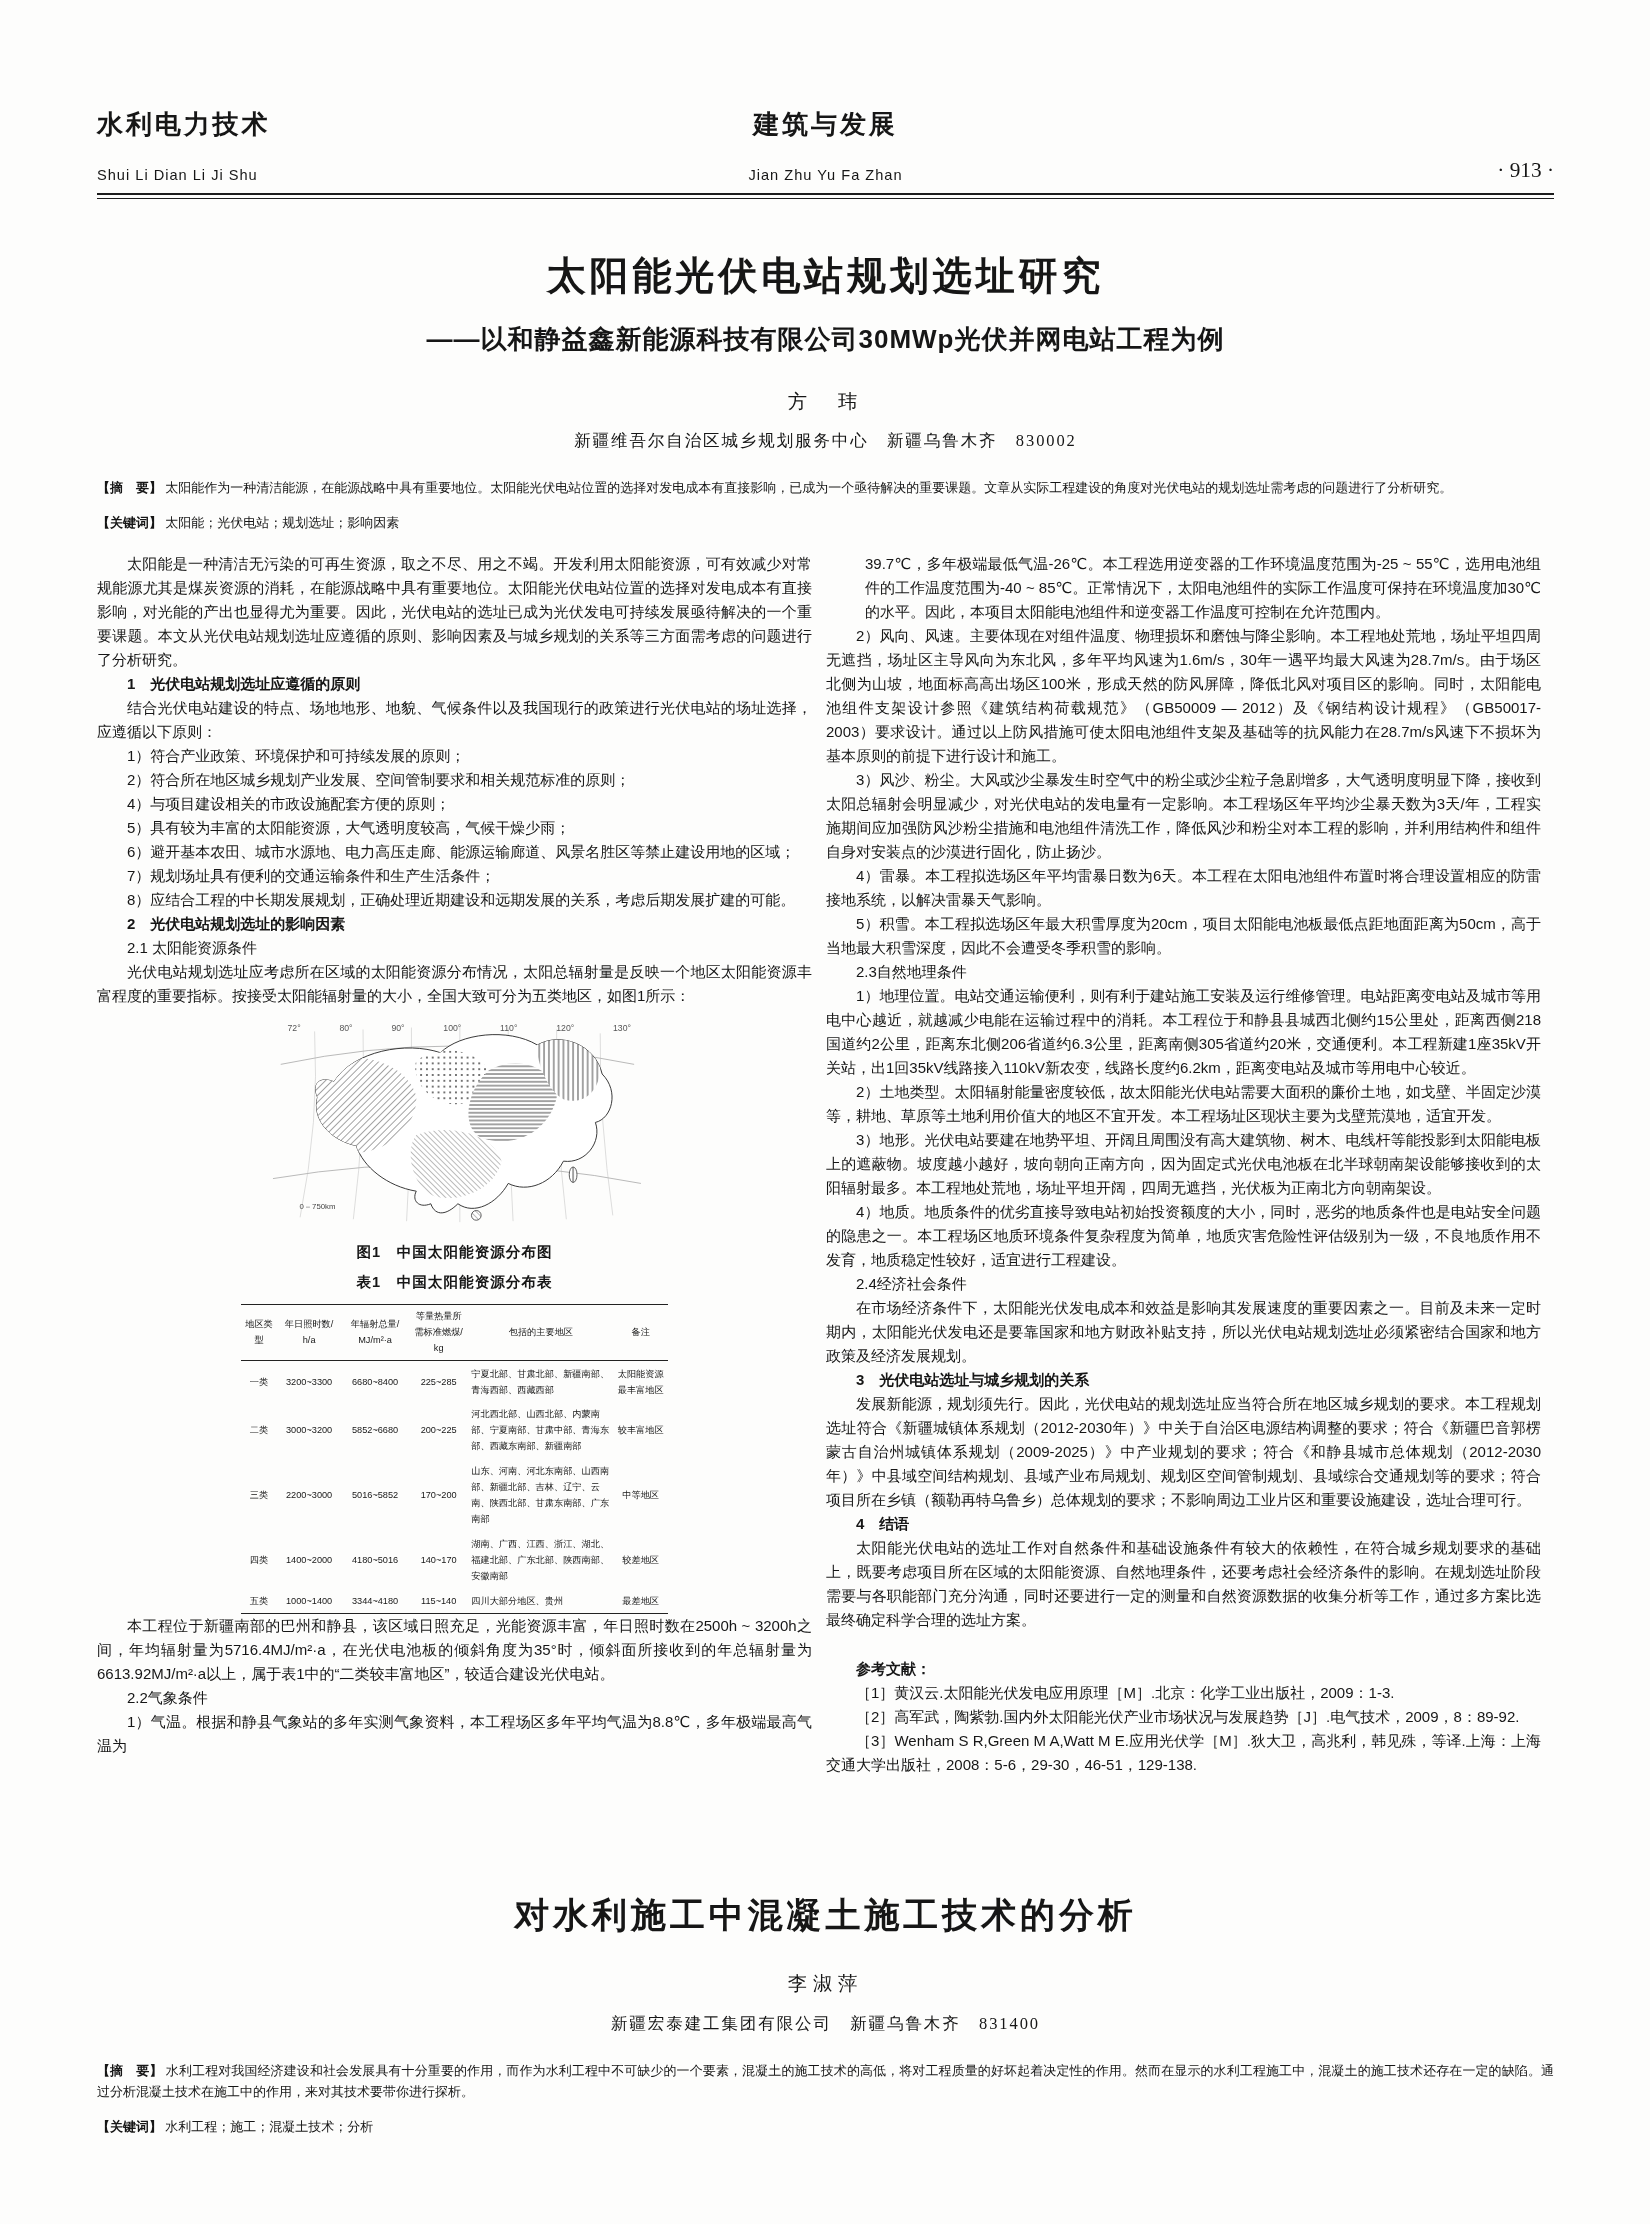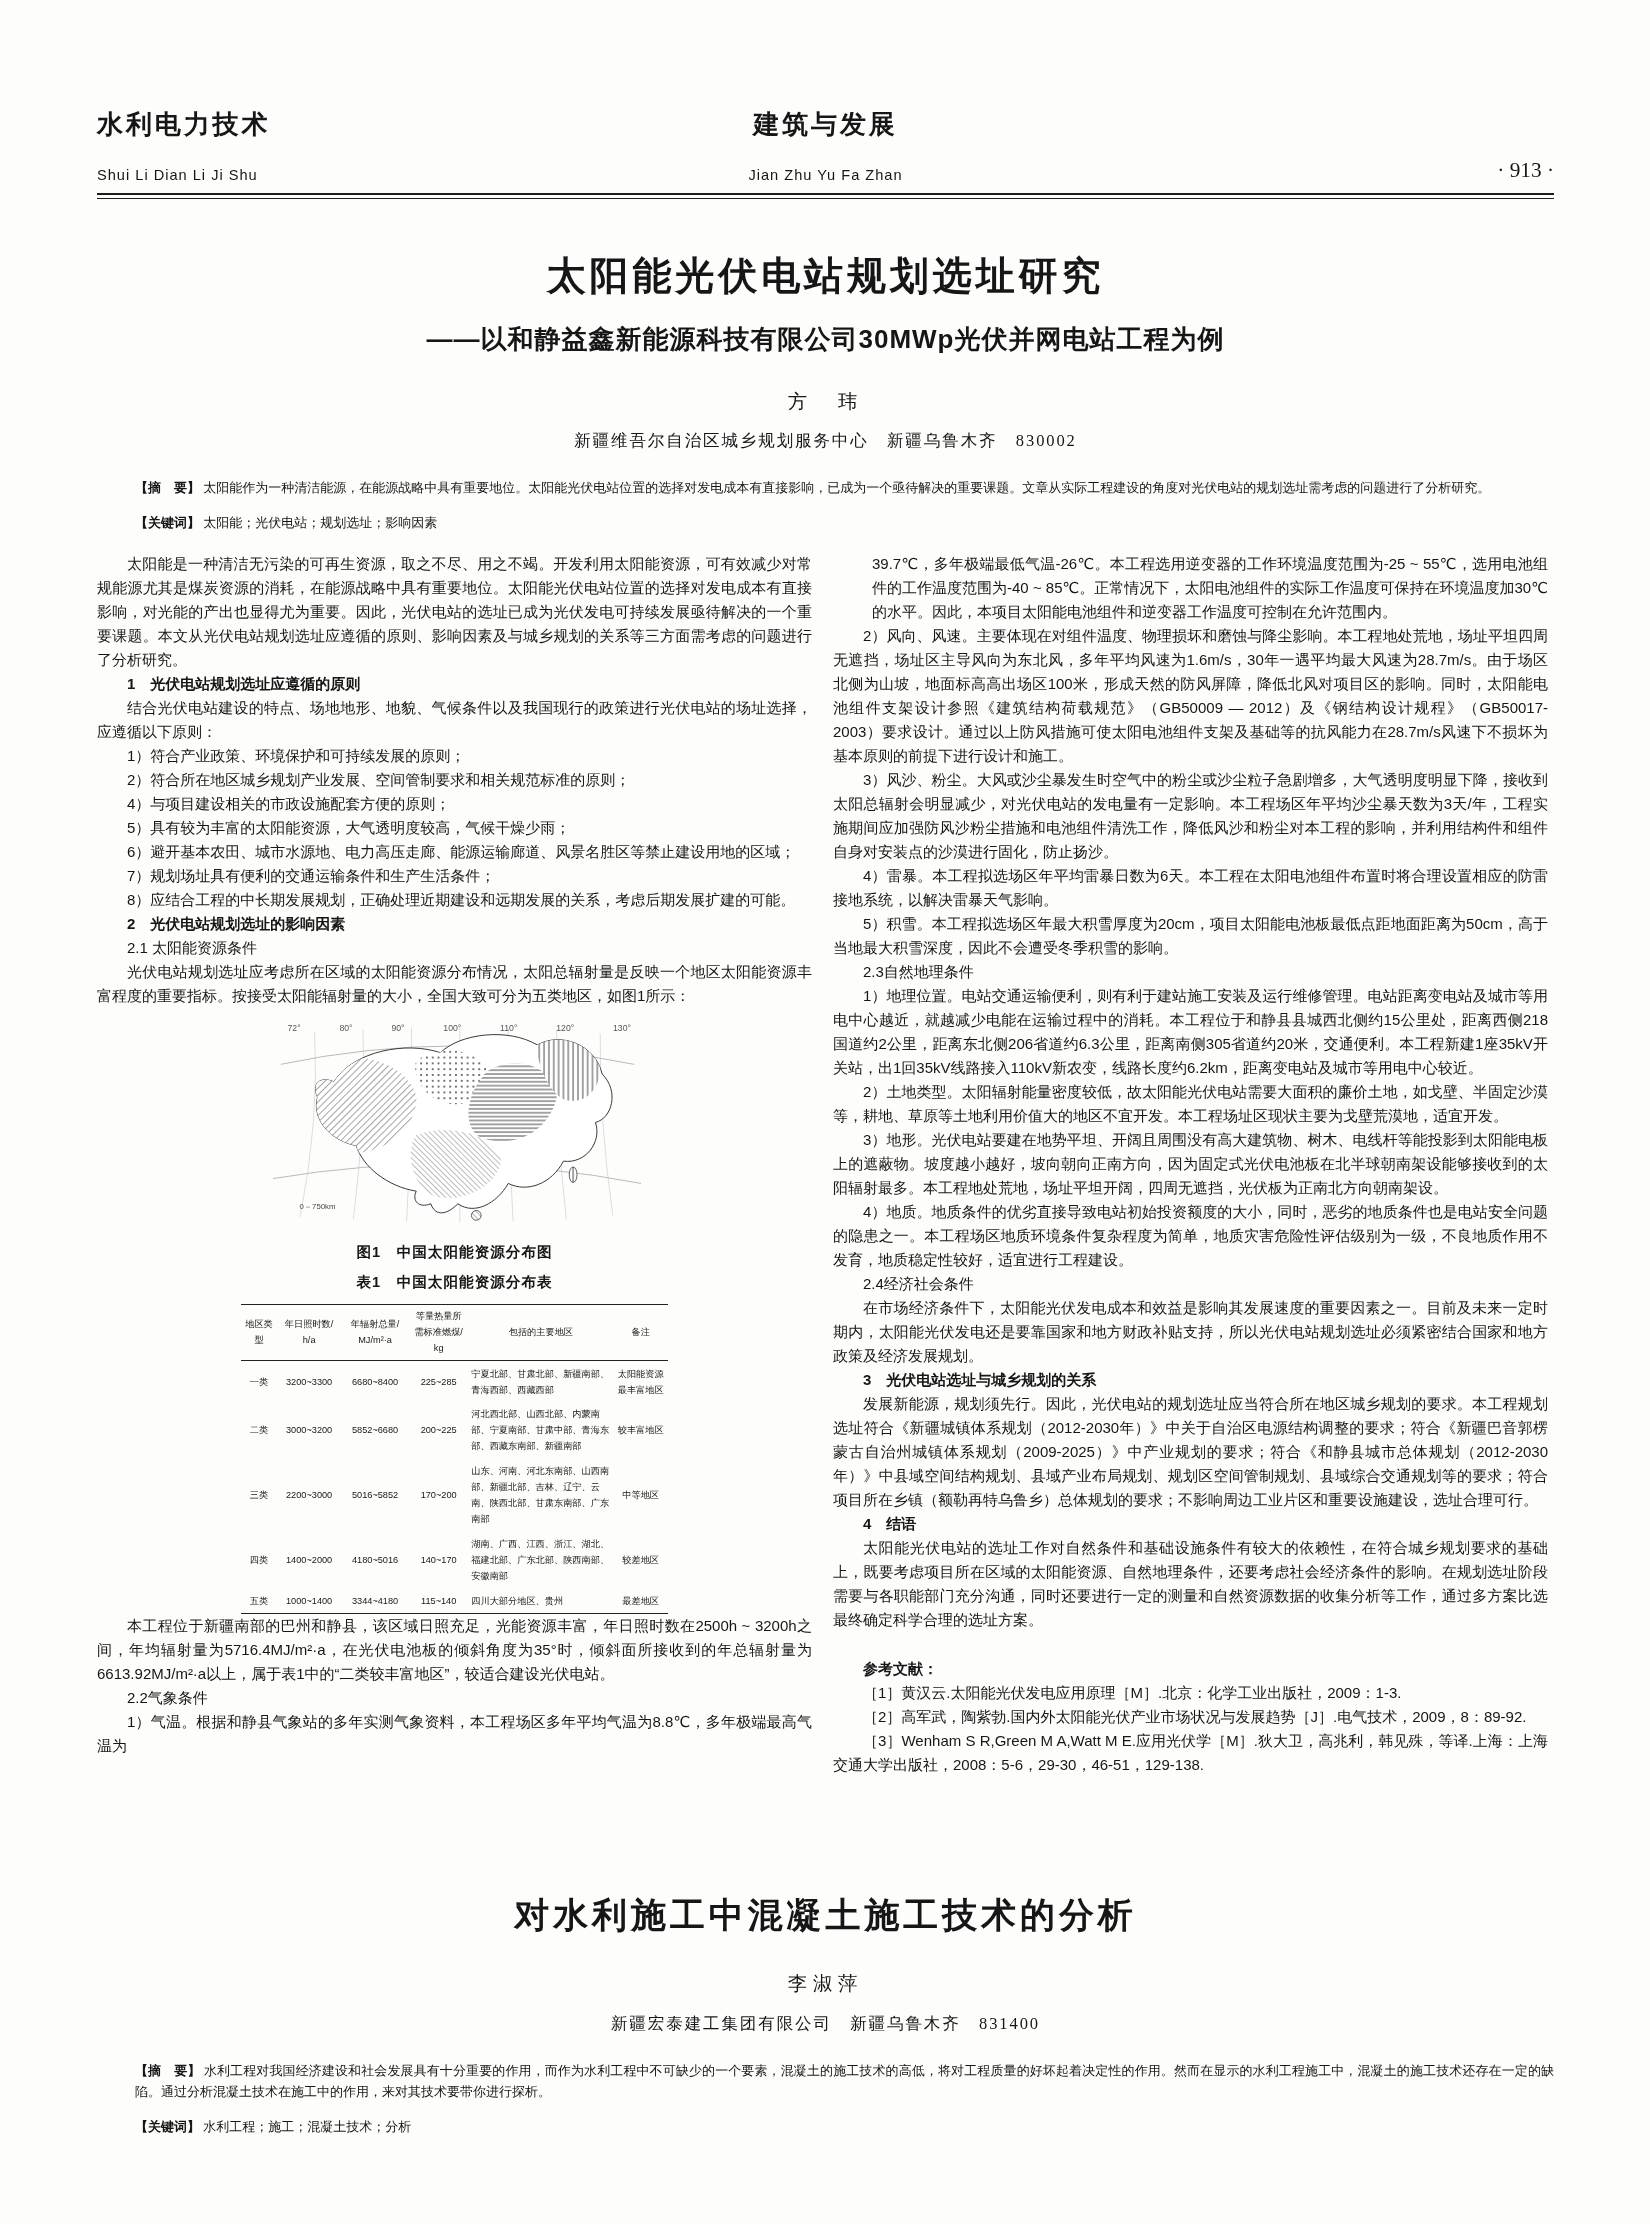--- a/index.html
+++ b/index.html
@@ -18,25 +18,25 @@
   .rule{margin-top:9.7px;border-top:2.4px solid #1c1c1c;}
   .rule2{margin-top:2.9px;border-top:1px solid #1c1c1c;}
   
   .ptitle{font-size:39px;font-weight:bold;text-align:center;letter-spacing:3.9px;margin:50px 0 0;}
   .ptitle2{font-size:35px;}
   .psub{font-size:26px;font-weight:bold;text-align:center;letter-spacing:1px;margin:19.4px 0 0;}
   .pauthor{font-size:19.4px;text-align:center;letter-spacing:5.8px;margin:31px 0 0;}
   .paffil{font-size:16.5px;text-align:center;letter-spacing:1.9px;margin:15.5px 0 0;
           font-family:"Liberation Serif","DejaVu Serif",serif;}
   .absblock{margin-top:25px;font-size:13px;line-height:21.3px;text-align:justify;
-            font-family:"Liberation Serif","DejaVu Serif",serif;margin-left:38px;}
+            font-family:"Liberation Serif","DejaVu Serif",serif;}
   .absblock .lab{font-weight:bold;font-family:"Liberation Sans",sans-serif;}
   .kw{margin-top:1.9px;}
   
-  .cols{display:flex;gap:21px;margin-top:19.4px;}
+  .cols{display:flex;gap:14px;margin-top:19.4px;}
   .col{width:715px;font-size:15px;line-height:24px;text-align:justify;}
   .blk{margin:0;}
   .s-p,.s-sub{text-indent:2em;}
   .s-pc{text-indent:0;margin-left:39px;}
   .s-h{font-weight:bold;text-indent:2em;}
   .s-refs-title{font-weight:bold;text-indent:2em;margin-top:25px;}
   .ref{text-indent:2em;}
   
   .figwrap{width:446px;margin:5.8px auto 0;}
   .mapbox{position:relative;width:388px;margin:0 auto;}

